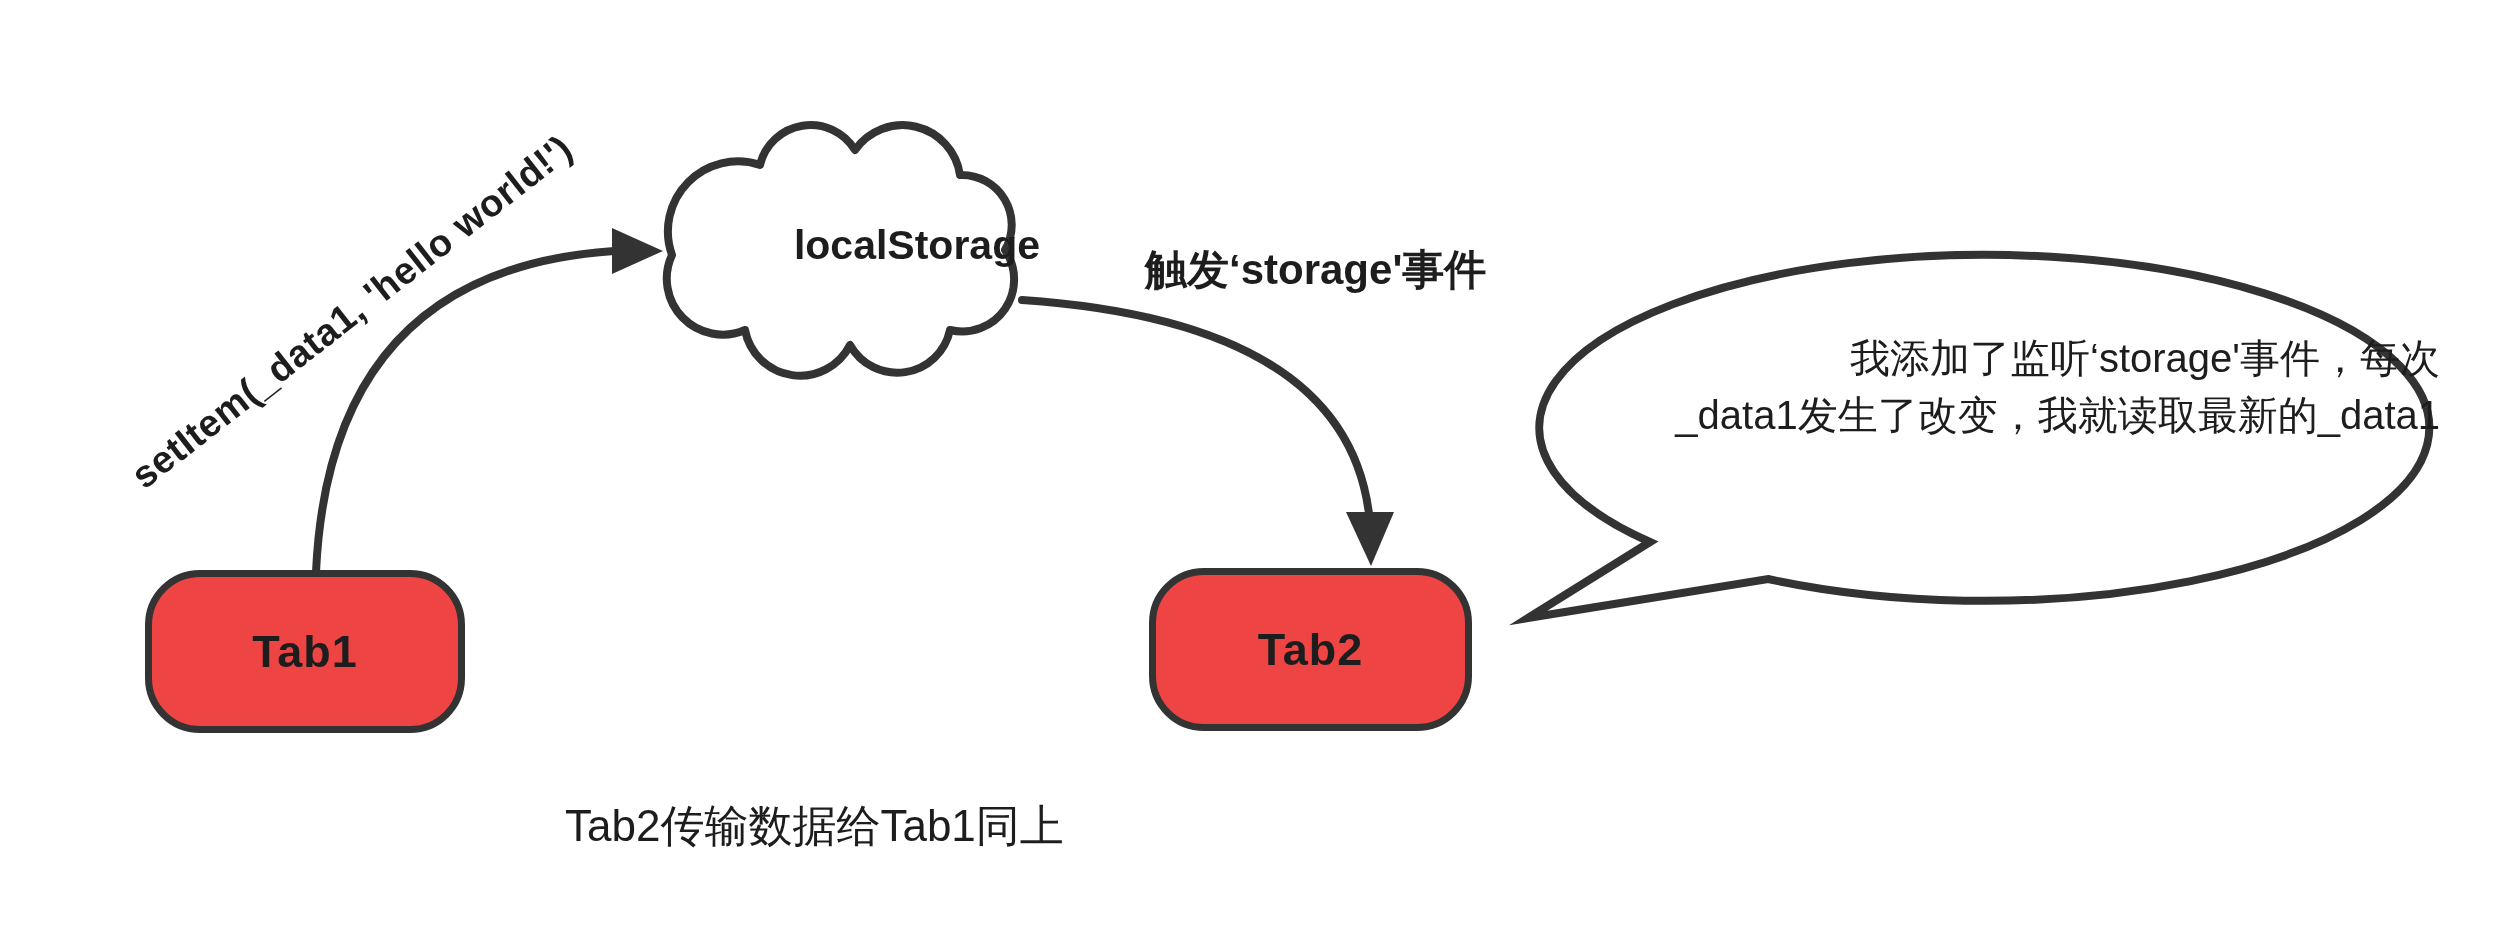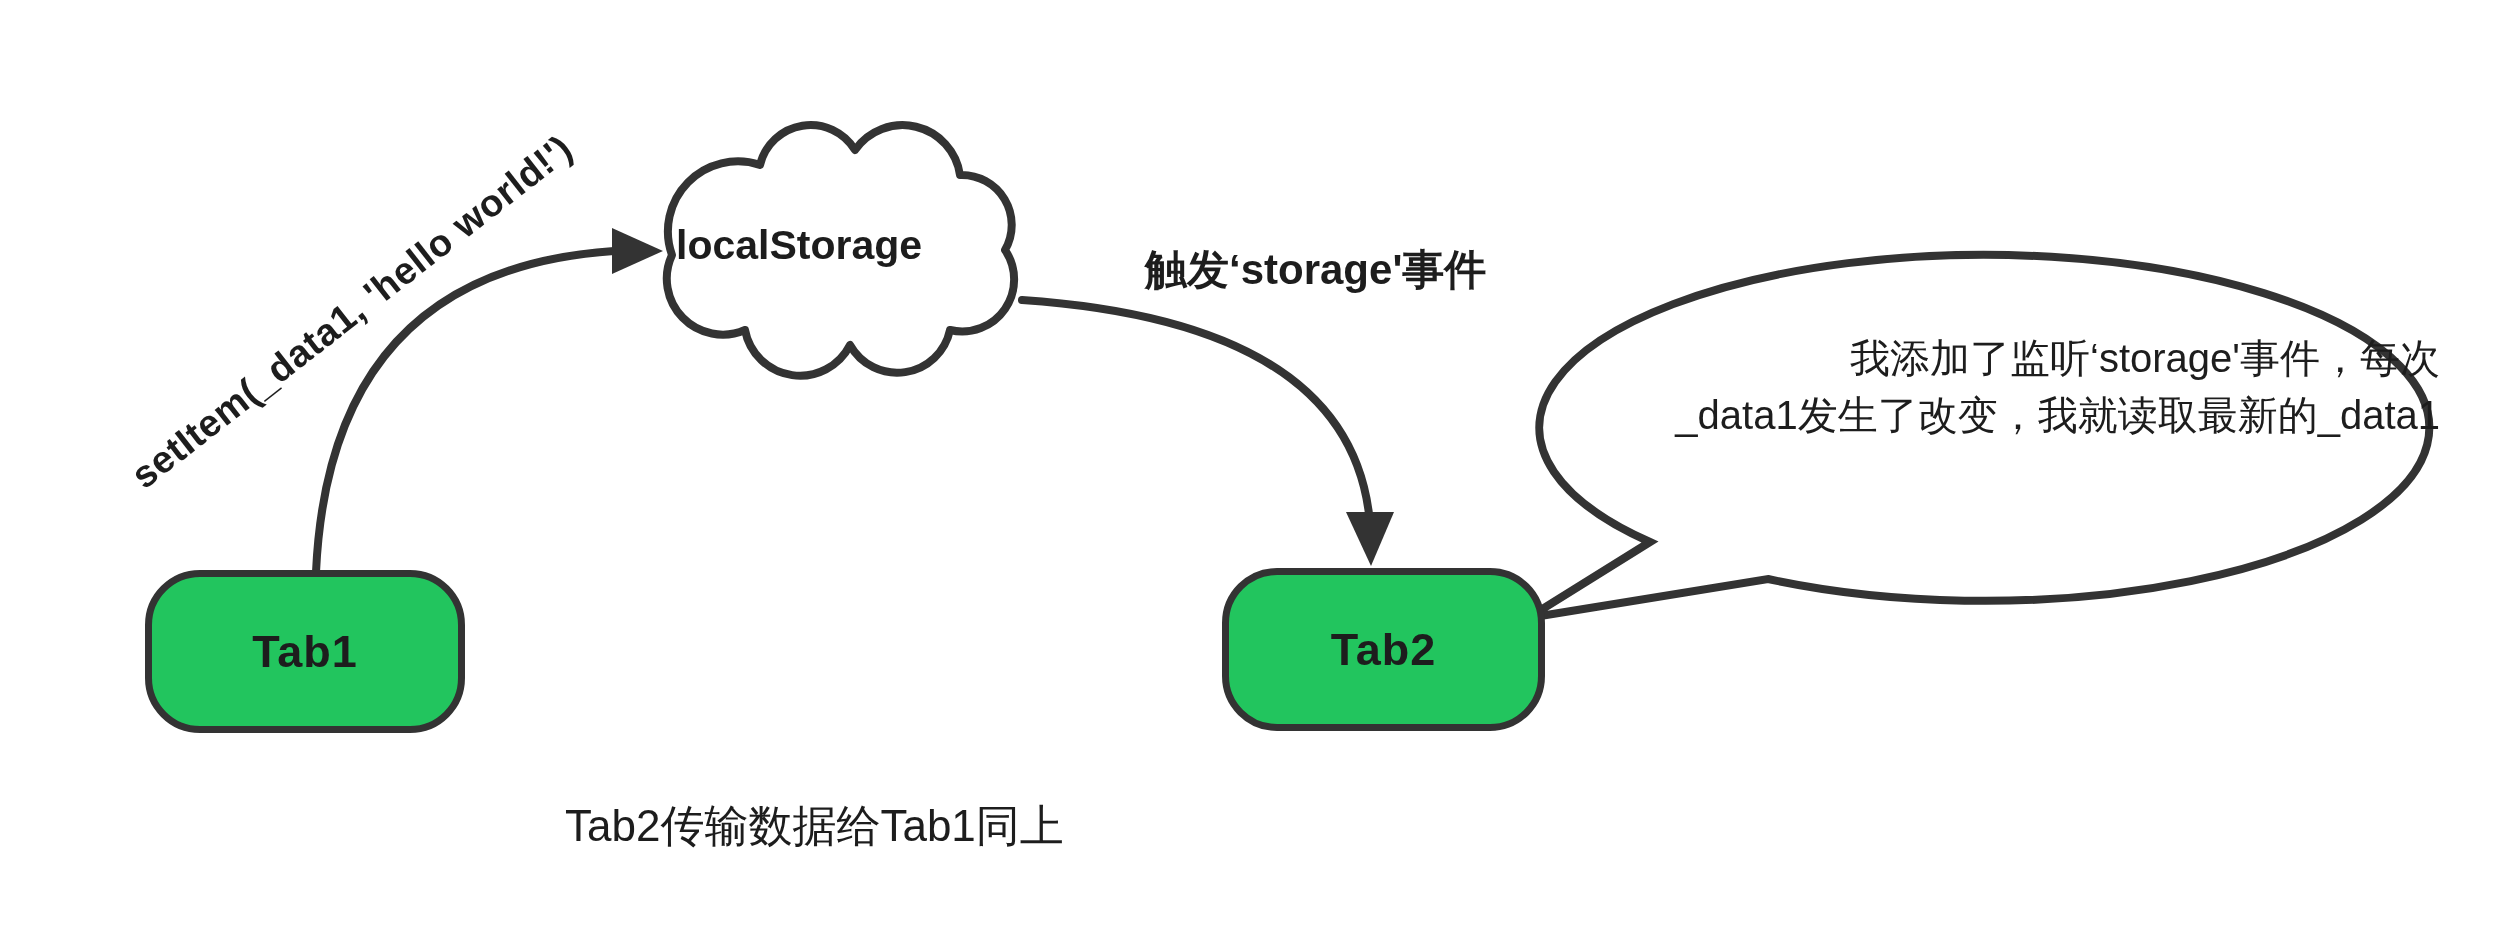--- a/index.html
+++ b/index.html
@@ -20,40 +20,40 @@
     position: absolute;
     left: 0;
     top: 0;
     width: 2500px;
     height: 952px;
   }
   .node-box {
     position: absolute;
     border: 7px solid #333333;
     border-radius: 55px;
-    background: #22c55e;
+    background: #ef4444;
     display: flex;
     align-items: center;
     justify-content: center;
     box-sizing: border-box;
     text-align: center;
   }
   #tab1-box { left: 145px; top: 570px; width: 320px; height: 163px; }
-  #tab2-box { left: 1222px; top: 568px; width: 323px; height: 163px; }
+  #tab2-box { left: 1149px; top: 568px; width: 323px; height: 163px; }
   .node-label {
     font-size: 45px;
     font-weight: 700;
     letter-spacing: 1px;
   }
   #cloud-label {
     position: absolute;
-    left: 676px;
+    left: 740px;
     top: 222px;
     width: 300px;
-    text-align: left;
+    text-align: right;
     font-size: 41px;
     font-weight: 700;
   }
   #setitem-label {
     position: absolute;
     left: 352px;
     top: 312px;
     transform: translate(-50%, -50%) rotate(-38deg);
     white-space: nowrap;
     font-size: 38px;

